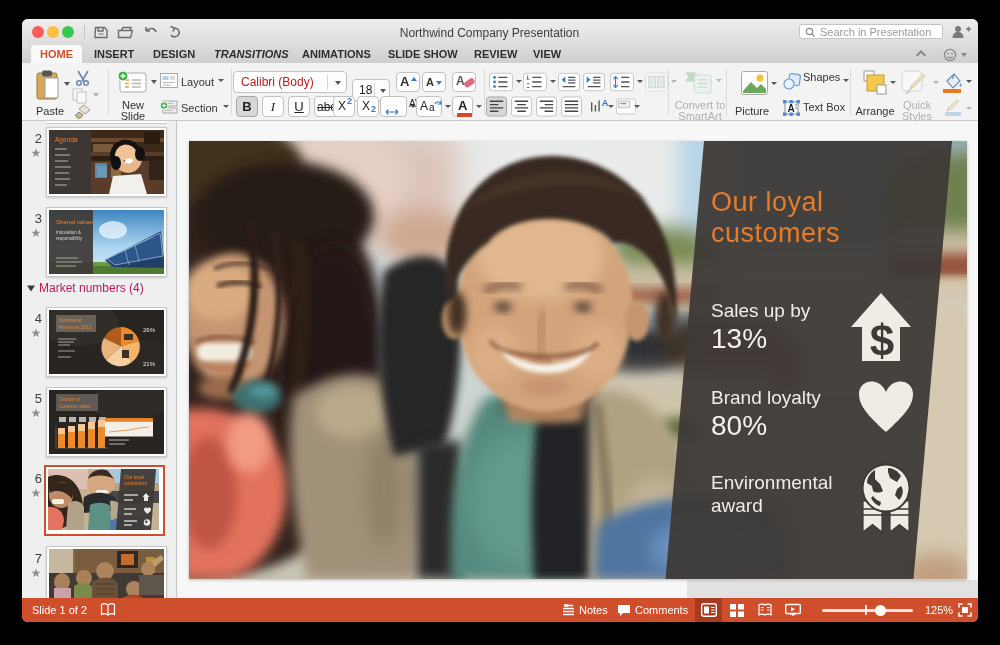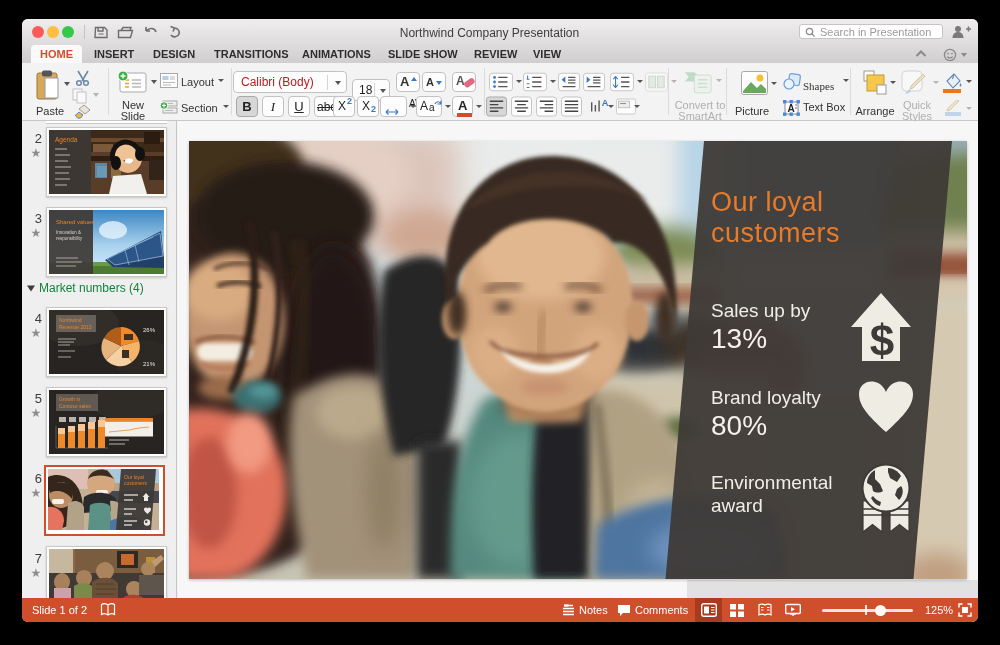--- a/index.html
+++ b/index.html
@@ -57,21 +57,21 @@
     <svg class="abs" style="left:929px; top:6px;" width="20" height="14" viewBox="0 0 20 14">
       <circle cx="7" cy="4" r="3" fill="#7b7a7b"></circle>
       <path d="M1.5 13 c0-4 2.5-6 5.5-6 s5.5 2 5.5 6 z" fill="#7b7a7b"></path>
       <path d="M15 4 h5 M17.5 1.5 v5" stroke="#7b7a7b" stroke-width="1.5"></path>
     </svg>
   </div>
   <div id="tabbar">
     <div id="hometab">HOME</div>
     <div class="tab" style="left:72px;">INSERT</div>
     <div class="tab" style="left:131px;">DESIGN</div>
-    <div class="tab" style="left:192px;">TRANSITIONS</div>
+    <div class="tab" style="left:192px;font-style:italic;">TRANSITIONS</div>
     <div class="tab" style="left:280px;">ANIMATIONS</div>
     <div class="tab" style="left:366px;">SLIDE SHOW</div>
     <div class="tab" style="left:452px;">REVIEW</div>
     <div class="tab" style="left:511px;">VIEW</div>
     <svg class="abs" style="left:893px; top:5px;" width="12" height="8" viewBox="0 0 12 8">
         <path d="M1.5 6 L6 1.5 L10.5 6" fill="none" stroke="#8a8a8a" stroke-width="2"></path>
       </svg>
     <svg class="abs" style="left:921px; top:3px;" width="14" height="14" viewBox="0 0 14 14">
         <circle cx="7" cy="7" r="5.6" fill="none" stroke="#8a8a8a" stroke-width="1.3"></circle>
         <circle cx="5" cy="5.6" r="0.9" fill="#8a8a8a"></circle>
@@ -273,21 +273,21 @@
       <circle cx="19" cy="7" r="3.5" fill="#f2c234"></circle>
       <path d="M2 20 l8-9 6 6 4-4 5 5 v4 h-23 z" fill="#6aa85c"></path>
     </svg>
     <div class="arr" style="left:749px; top:19px; border-top-width:3.5px;"></div>
     <div class="rlabel" style="left:707px; top:42px; width:46px;">Picture</div>
 
     <svg class="abs" style="left:761px; top:10px;" width="18" height="17" viewBox="0 0 18 17">
       <rect x="6" y="1" width="11" height="11" rx="2" fill="#ddeaf8" stroke="#6a9fd8" stroke-width="1.2" transform="rotate(8 11 6)"></rect>
       <circle cx="6" cy="11" r="5" fill="#eaf2fb" stroke="#6a9fd8" stroke-width="1.2"></circle>
     </svg>
-    <div class="rlabel" style="left:781px; top:17px;font-family:Liberation Serif, serif;">Shapes</div>
+    <div class="rlabel" style="left:781px; top:8px;">Shapes</div>
     <div class="arr" style="left:821px; top:16px; border-top-width:3.5px;"></div>
 
     <svg class="abs" style="left:760px; top:36px;" width="19" height="18" viewBox="0 0 19 18">
       <rect x="3" y="3" width="13" height="12" fill="#fff" stroke="#888"></rect>
       <text x="5.5" y="13" font-size="10" font-weight="bold" fill="#222" font-family="Liberation Sans">A</text>
       <path d="M13 6 h2 M13 9 h2" stroke="#3a78c2" stroke-width="1"></path>
       <g fill="#4a8ad0">
           <rect x="1" y="1" width="3.4" height="3.4"></rect>
           <rect x="14.5" y="1" width="3.4" height="3.4"></rect>
           <rect x="1" y="13.5" width="3.4" height="3.4"></rect>
@@ -383,21 +383,21 @@
         <rect x="0" y="0" width="44" height="64" fill="#403c38" opacity="0.94"></rect>
         <text x="7" y="14" font-size="6" fill="#e8832c" font-family="Liberation Sans">Shared values</text>
         <text x="7" y="24" font-size="4.5" fill="#d8d5d0" font-family="Liberation Sans">Innovation &amp;</text>
         <text x="7" y="30" font-size="4.5" fill="#d8d5d0" font-family="Liberation Sans">responsibility</text>
         <path d="M7 48 h22 M7 52 h26 M7 56 h20" stroke="#a8a49e" stroke-width="1"></path>
       </svg>
     </div>
     <svg class="abs" style="left:4px; top:162px;" width="10" height="10" viewBox="0 0 10 10">
         <path d="M1 2.5 h8 L5 8.5 z" fill="#3c3c3c"></path>
       </svg>
-    <div class="abs" style="left:17px; top:160px; font-size:12px; color:#15803d;">Market numbers (4)</div>
+    <div class="abs" style="left:17px; top:160px; font-size:12px; color:#be185d;">Market numbers (4)</div>
     <div class="snum" style="top:190px;">4</div>
       <div class="star" style="top:205px;">★</div>
     <div class="thumb" style="top:186px;">
       <svg width="115" height="64" viewBox="0 0 115 64" style="display:block;">
         <rect width="115" height="64" fill="#272421"></rect>
         <ellipse cx="30" cy="14" rx="40" ry="22" fill="#38332d" opacity="0.6"></ellipse>
         <ellipse cx="95" cy="50" rx="30" ry="20" fill="#322d28" opacity="0.5"></ellipse>
         <rect x="7" y="5" width="40" height="17" fill="#7a736b" opacity="0.75"></rect>
         <text x="10" y="12" font-size="5" fill="#e8832c" font-family="Liberation Sans">Northwind</text>
         <text x="10" y="19" font-size="5" fill="#e8832c" font-family="Liberation Sans">Revenue 2013</text>

